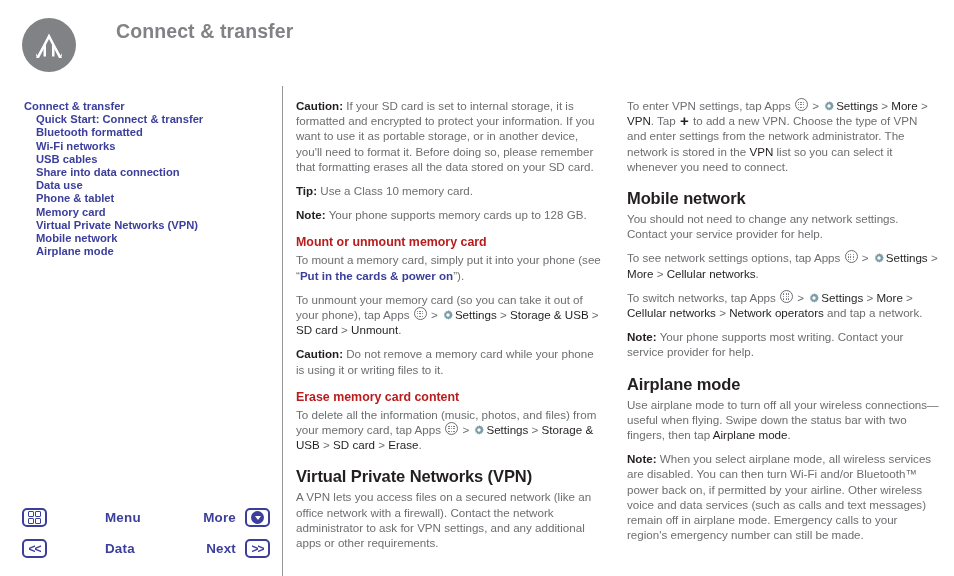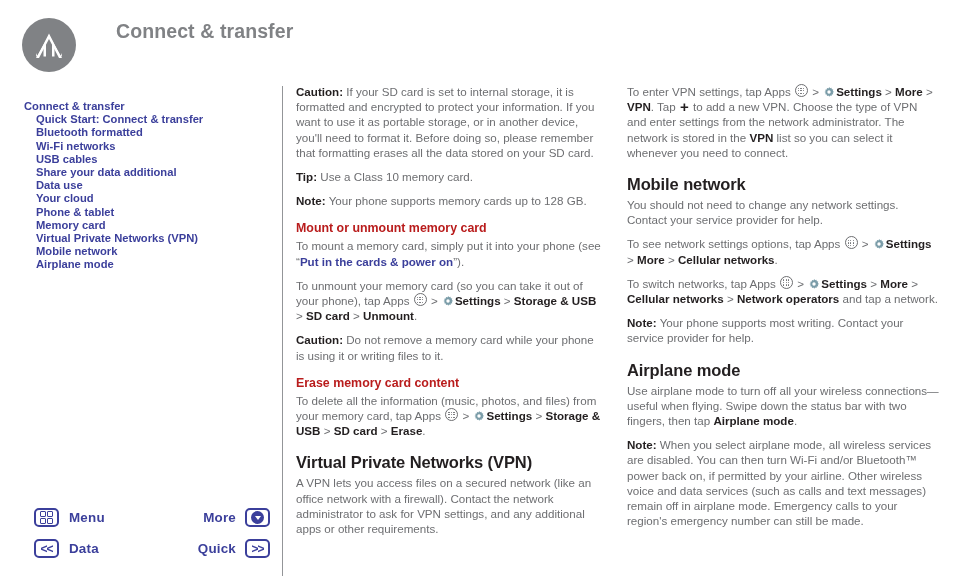--- a/index.html
+++ b/index.html
@@ -66,21 +66,21 @@
     font-size: 11.2px;
     line-height: 13.2px;
     white-space: nowrap;
     cursor: pointer;
   }
   .toc-item.child { padding-left: 12px; }
 
   
   .col {
     position: absolute;
-    top: 84px;
+    top: 98px;
     width: 306px;
   }
   .col-mid { left: 296px; }
   .col-right { left: 627px; width: 312px; }
 
   p.body {
     margin: 0 0 9px 0;
     font-size: 11.6px;
     line-height: 15.2px;
     color: #6d6e71;
@@ -96,21 +96,21 @@
     letter-spacing: -0.1px;
   }
   h3.sub {
     margin: 12px 0 2px 0;
     font-size: 12.4px;
     line-height: 16px;
     font-weight: bold;
     color: #b91c1c;
   }
   .lead { font-weight: bold; color: #231f20; }
-  .strong { font-weight: bold; color: #231f20; }
+  .strong { font-weight: normal; color: #231f20; }
   .link { color: #3b3f9b; font-weight: bold; }
   .gt { color: #6d6e71; }
 
   
   .icon-apps {
     display: inline-block;
     width: 11px; height: 11px;
     border: 1.1px solid #6d6e71;
     border-radius: 50%;
     position: relative;
@@ -150,21 +150,21 @@
   .nav-row {
     position: relative;
     height: 31px;
   }
   .nav-btn {
     position: absolute;
     display: flex;
     align-items: center;
     cursor: pointer;
   }
-  .nav-btn.left { left: 12px; }
+  .nav-btn.left { left: 0; gap: 48px; }
   .nav-btn.right { right: 0; }
   .nav-label {
     color: #3b3f9b;
     font-weight: bold;
     font-size: 13.4px;
     letter-spacing: 0.2px;
   }
   .nav-box {
     width: 25px;
     height: 19px;
@@ -226,23 +226,22 @@
 </div>
 
 <div class="divider"></div>
 
 <nav class="sidebar">
   <div class="toc-item">Connect &amp; transfer</div>
   <div class="toc-item child">Quick Start: Connect &amp; transfer</div>
   <div class="toc-item child">Bluetooth formatted</div>
   <div class="toc-item child">Wi-Fi networks</div>
   <div class="toc-item child">USB cables</div>
-  <div class="toc-item child">Share your data additional</div>
+  <div class="toc-item child">Share into data connection</div>
   <div class="toc-item child">Data use</div>
-  <div class="toc-item child">Your cloud</div>
   <div class="toc-item child">Phone &amp; tablet</div>
   <div class="toc-item child">Memory card</div>
   <div class="toc-item child">Virtual Private Networks (VPN)</div>
   <div class="toc-item child">Mobile network</div>
   <div class="toc-item child">Airplane mode</div>
 </nav>
 
 <div class="col col-mid">
 
   <p class="body">
@@ -353,19 +352,19 @@
     </div>
   </div>
   <div class="nav-row">
     <div class="nav-btn left">
       <span class="nav-box">
         <span class="chev">&lt;&lt;</span>
       </span>
       <span class="nav-label">Data</span>
     </div>
     <div class="nav-btn right">
-      <span class="nav-label">Quick</span>
+      <span class="nav-label">Next</span>
       <span class="nav-box">
         <span class="chev">&gt;&gt;</span>
       </span>
     </div>
   </div>
 </div>
 
 </body></html>

